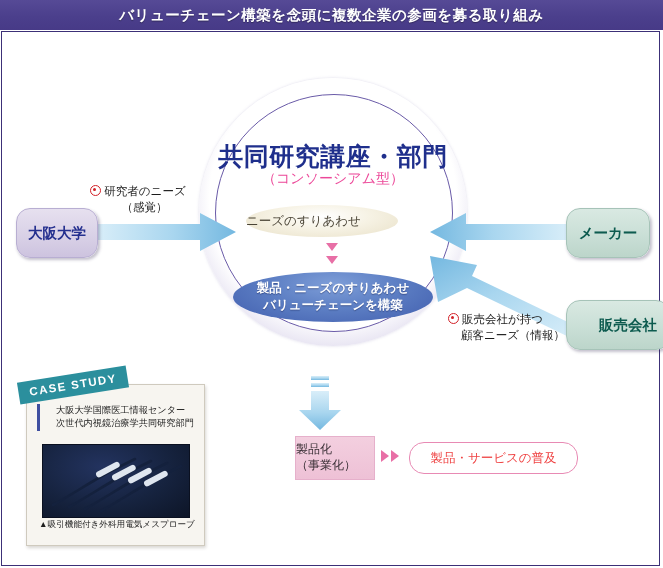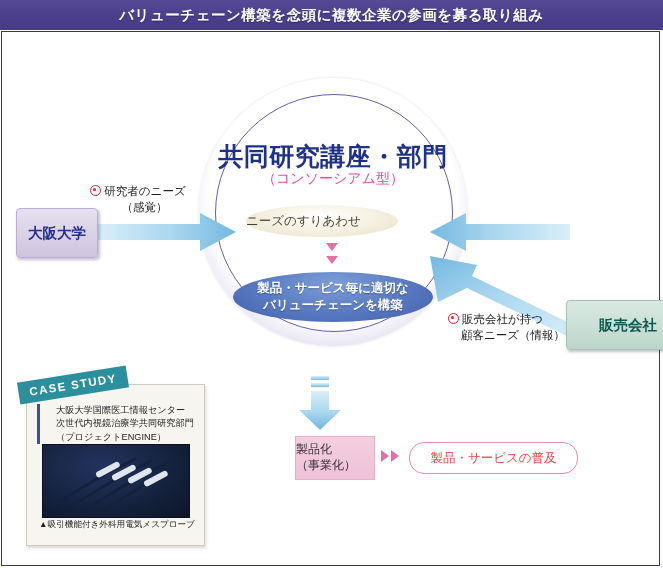--- a/index.html
+++ b/index.html
@@ -70,21 +70,21 @@
     position:absolute;left:233px;top:272px;width:200px;height:50px;
     border-radius:50%;
     background:radial-gradient(ellipse at 50% 25%, #7e9ed8 0%, #5d7fc4 45%, #415eae 100%);
     display:flex;flex-direction:column;align-items:center;justify-content:center;
     color:#ffffff;font-size:12.5px;font-weight:bold;line-height:1.35;
     text-shadow:0 1px 1px rgba(20,30,80,.45);
   }
 
   
   .sidebox{
-    position:absolute;border-radius:4px;
+    position:absolute;border-radius:14px;
     display:flex;align-items:center;justify-content:center;
     font-size:14.5px;font-weight:bold;
     box-shadow:1.5px 2px 3px rgba(60,50,90,.3);
   }
   .box-univ{
     left:16px;top:208px;width:80px;height:48px;
     background:linear-gradient(to bottom,#e6e0ef 0%,#d8d0e6 60%,#cdc3df 100%);
     border:1px solid #b8aed2;color:#25308f;
   }
   .box-maker{
@@ -230,26 +230,29 @@
   <div class="circle-sub">（コンソーシアム型）</div>
 
   <div class="needs-ellipse">
     <span>ニーズのすりあわせ</span>
   </div>
 
   <div class="tri tri1"></div>
   <div class="tri tri2"></div>
 
   <div class="vc-ellipse">
-    <span>製品・サービス毎に適切な</span>
+    <span>製品・ニーズのすりあわせ</span>
     <span>バリューチェーンを構築</span>
   </div>
 
   <div class="sidebox box-univ">
     <span>大阪大学</span>
+  </div>
+  <div class="sidebox box-maker">
+    <span>メーカー</span>
   </div>
   <div class="sidebox box-dealer">
     <span>販売会社</span>
   </div>
 
   <div class="bullet-label lab-researcher">
     <span class="dot"></span><span>研究者のニーズ</span>
     <span class="indent">（感覚）</span>
   </div>
 
@@ -284,21 +287,20 @@
     <span>製品・サービスの普及</span>
   </div>
 
   <div class="case-panel"></div>
   <div class="case-ribbon">
     <span>CASE STUDY</span>
   </div>
   <div class="case-title">
     <div>大阪大学国際医工情報センター</div>
     <div>次世代内視鏡治療学共同研究部門</div>
-    <div>（プロジェクトENGINE）</div>
   </div>
 
   <div class="case-photo">
     <svg width="146" height="72" viewBox="0 0 146 72">
       <g stroke="#14213d" stroke-width="2.6" fill="none" stroke-linecap="round">
         <path d="M10,60 C28,50 46,38 66,27 L92,14"></path>
         <path d="M26,62 C44,52 62,40 82,29 L108,16"></path>
         <path d="M42,64 C60,54 78,42 98,31 L124,18"></path>
         <path d="M58,66 C76,56 94,44 114,33 L138,21"></path>
       </g>

